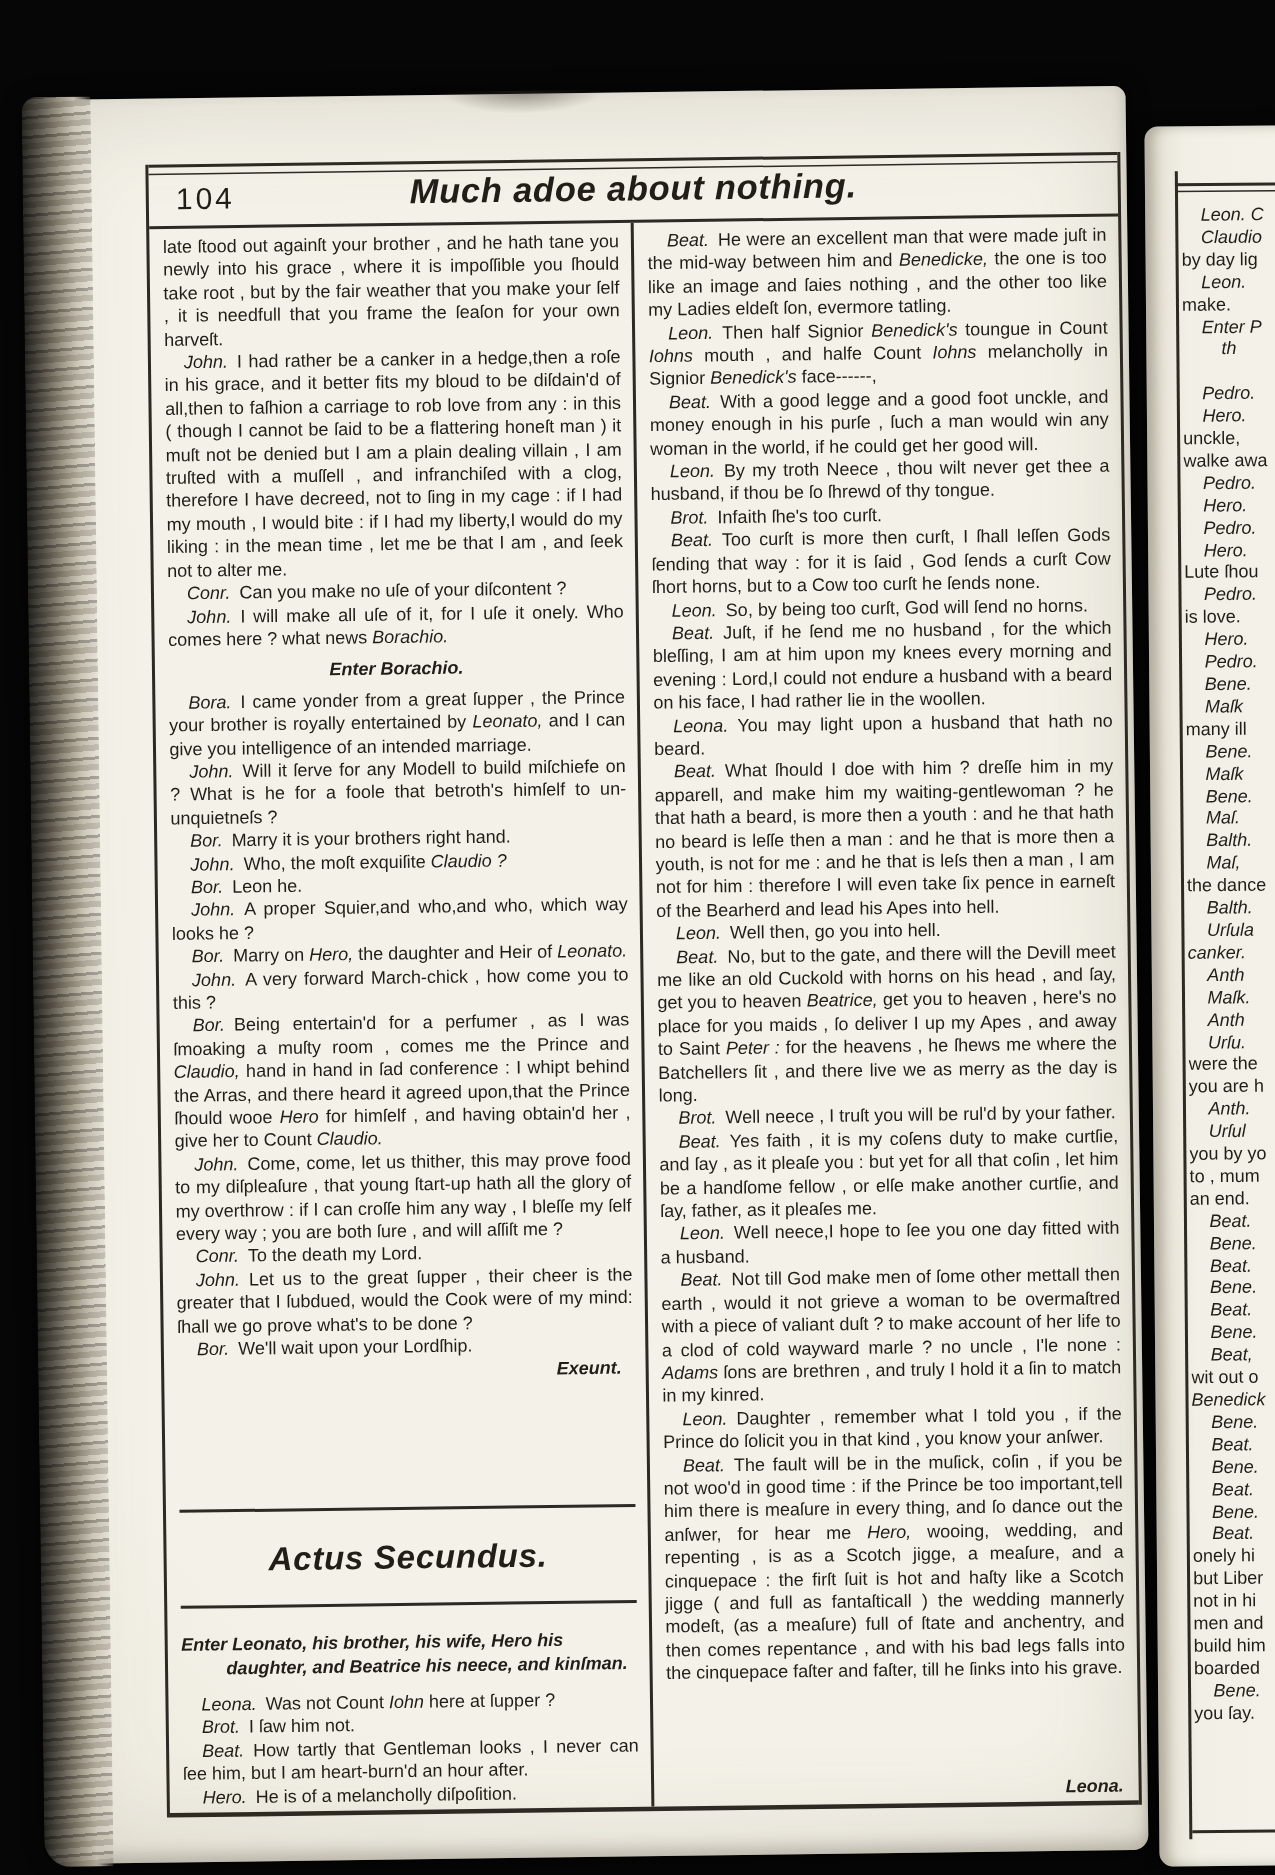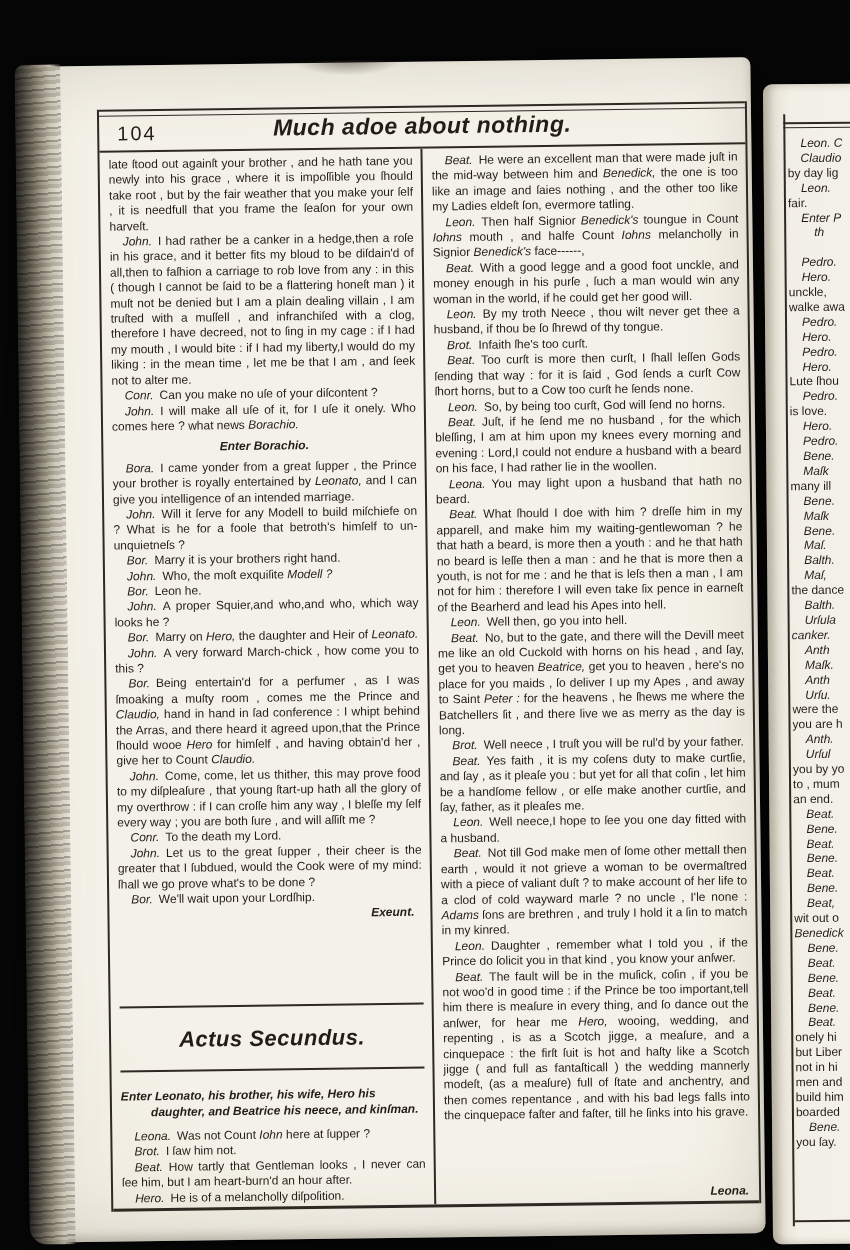--- a/index.html
+++ b/index.html
@@ -79,42 +79,42 @@
       <div class="cols">
         <div class="col col-l">
             <p class="blk-cont"><span class="rm">late ſtood out againſt your brother , and he hath tane you newly into his grace , where it is impoſſible you ſhould take root , but by the fair weather that you make your ſelf , it is needfull that you frame the ſeaſon for your own harveſt.</span></p>
             <p class="blk-para"><span class="it">John.</span><span class="rm"> I had rather be a canker in a hedge,then a roſe in his grace, and it better fits my bloud to be diſdain'd of all,then to faſhion a carriage to rob love from any : in this ( though I cannot be ſaid to be a flattering honeſt man ) it muſt not be denied but I am a plain dealing villain , I am truſted with a muſſell , and infranchiſed with a clog, therefore I have decreed, not to ſing in my cage : if I had my mouth , I would bite : if I had my liberty,I would do my liking : in the mean time , let me be that I am , and ſeek not to alter me.</span></p>
             <p class="blk-para"><span class="it">Conr.</span><span class="rm"> Can you make no uſe of your diſcontent ?</span></p>
             <p class="blk-para"><span class="it">John.</span><span class="rm"> I will make all uſe of it, for I uſe it onely. Who comes here ? what news </span><span class="it">Borachio.</span></p>
             <p class="blk-enter"><span class="rm">Enter Borachio.</span></p>
             <p class="blk-para"><span class="it">Bora.</span><span class="rm"> I came yonder from a great ſupper , the Prince your brother is royally entertained by </span><span class="it">Leonato,</span><span class="rm"> and I can give you intelligence of an intended marriage.</span></p>
             <p class="blk-para"><span class="it">John.</span><span class="rm"> Will it ſerve for any Modell to build miſchiefe on ? What is he for a foole that betroth's himſelf to un-unquietneſs ?</span></p>
             <p class="blk-para"><span class="it">Bor.</span><span class="rm"> Marry it is your brothers right hand.</span></p>
-            <p class="blk-para"><span class="it">John.</span><span class="rm"> Who, the moſt exquiſite </span><span class="it">Modell ?</span></p>
+            <p class="blk-para"><span class="it">John.</span><span class="rm"> Who, the moſt exquiſite </span><span class="it">Claudio ?</span></p>
             <p class="blk-para"><span class="it">Bor.</span><span class="rm"> Leon he.</span></p>
             <p class="blk-para"><span class="it">John.</span><span class="rm"> A proper Squier,and who,and who, which way looks he ?</span></p>
             <p class="blk-para"><span class="it">Bor.</span><span class="rm"> Marry on </span><span class="it">Hero,</span><span class="rm"> the daughter and Heir of </span><span class="it">Leonato.</span></p>
             <p class="blk-para"><span class="it">John.</span><span class="rm"> A very forward March-chick , how come you to this ?</span></p>
             <p class="blk-para"><span class="it">Bor.</span><span class="rm"> Being entertain'd for a perfumer , as I was ſmoaking a muſty room , comes me the Prince and </span><span class="it">Claudio,</span><span class="rm"> hand in hand in ſad conference : I whipt behind the Arras, and there heard it agreed upon,that the Prince ſhould wooe </span><span class="it">Hero</span><span class="rm"> for himſelf , and having obtain'd her , give her to Count </span><span class="it">Claudio.</span></p>
             <p class="blk-para"><span class="it">John.</span><span class="rm"> Come, come, let us thither, this may prove food to my diſpleaſure , that young ſtart-up hath all the glory of my overthrow : if I can croſſe him any way , I bleſſe my ſelf every way ; you are both ſure , and will aſſiſt me ?</span></p>
             <p class="blk-para"><span class="it">Conr.</span><span class="rm"> To the death my Lord.</span></p>
             <p class="blk-para"><span class="it">John.</span><span class="rm"> Let us to the great ſupper , their cheer is the greater that I ſubdued, would the Cook were of my mind: ſhall we go prove what's to be done ?</span></p>
             <p class="blk-para"><span class="it">Bor.</span><span class="rm"> We'll wait upon your Lordſhip.</span></p>
             <p class="blk-exit"><span class="rm">Exeunt.</span></p>
             <div class="h-rule"></div>
             <p class="blk-heading"><span class="rm">Actus Secundus.</span></p>
             <div class="h-rule"></div>
             <p class="blk-sd"><span class="rm">Enter Leonato, his brother, his wife, Hero his daughter, and Beatrice his neece, and kinſman.</span></p>
             <p class="blk-para"><span class="it">Leona.</span><span class="rm"> Was not Count </span><span class="it">Iohn</span><span class="rm"> here at ſupper ?</span></p>
             <p class="blk-para"><span class="it">Brot.</span><span class="rm"> I ſaw him not.</span></p>
             <p class="blk-para"><span class="it">Beat.</span><span class="rm"> How tartly that Gentleman looks ,  I never can ſee him, but I am heart-burn'd an hour after.</span></p>
             <p class="blk-para"><span class="it">Hero.</span><span class="rm"> He is of a melancholly diſpoſition.</span></p>
           </div>
         <div class="col col-r">
-            <p class="blk-para"><span class="it">Beat.</span><span class="rm"> He were an excellent man that were made juſt in the mid-way between him and </span><span class="it">Benedick,</span><span class="rm"> the one is too like an image and ſaies nothing , and the other too like my Ladies eldeſt ſon, evermore tatling.</span></p>
+            <p class="blk-para"><span class="it">Beat.</span><span class="rm"> He were an excellent man that were made juſt in the mid-way between him and </span><span class="it">Benedicke,</span><span class="rm"> the one is too like an image and ſaies nothing , and the other too like my Ladies eldeſt ſon, evermore tatling.</span></p>
             <p class="blk-para"><span class="it">Leon.</span><span class="rm"> Then half Signior </span><span class="it">Benedick's</span><span class="rm"> toungue in Count </span><span class="it">Iohns</span><span class="rm"> mouth , and halfe Count </span><span class="it">Iohns</span><span class="rm"> melancholly in Signior </span><span class="it">Benedick's</span><span class="rm"> face------,</span></p>
             <p class="blk-para"><span class="it">Beat.</span><span class="rm"> With a good legge and a good foot unckle, and money enough in his purſe , ſuch a man would win any woman in the world, if he could get her good will.</span></p>
             <p class="blk-para"><span class="it">Leon.</span><span class="rm"> By my troth Neece ,  thou wilt never get thee a husband, if thou be ſo ſhrewd of thy tongue.</span></p>
             <p class="blk-para"><span class="it">Brot.</span><span class="rm"> Infaith ſhe's too curſt.</span></p>
             <p class="blk-para"><span class="it">Beat.</span><span class="rm"> Too curſt is more then curſt, I ſhall leſſen Gods ſending that way : for it is ſaid , God ſends a curſt Cow ſhort horns, but to a Cow too curſt he ſends none.</span></p>
             <p class="blk-para"><span class="it">Leon.</span><span class="rm"> So, by being too curſt,  God will ſend no horns.</span></p>
             <p class="blk-para"><span class="it">Beat.</span><span class="rm"> Juſt, if he ſend me no husband , for the which bleſſing, I am at him upon my knees every morning and evening : Lord,I could not endure a husband with a beard on his face, I had rather lie in the woollen.</span></p>
             <p class="blk-para"><span class="it">Leona.</span><span class="rm"> You may light upon a husband that hath no beard.</span></p>
             <p class="blk-para"><span class="it">Beat.</span><span class="rm"> What ſhould I doe with him ? dreſſe him in my apparell, and make him my waiting-gentlewoman ? he that hath a beard, is more then a youth : and he that hath no beard is leſſe then a man : and he that is more then a youth, is not for me : and he that is leſs then a man , I am not for him :  therefore I will even take ſix pence in earneſt of the Bearherd and lead his Apes into hell.</span></p>
             <p class="blk-para"><span class="it">Leon.</span><span class="rm"> Well then, go you into hell.</span></p>
@@ -134,21 +134,21 @@
 
   <div class="next-page">
     <div class="np-vrule"></div>
     <div class="np-toprule"></div>
     <div class="np-toprule2"></div>
     <div class="sliver-lines">
         <p class="s-line ind1"><span class="it">Leon. C</span></p>
         <p class="s-line ind1"><span class="it">Claudio</span></p>
         <p class="s-line"><span class="rm">by day lig</span></p>
         <p class="s-line ind1"><span class="it">Leon.</span></p>
-        <p class="s-line"><span class="rm">fair.</span></p>
+        <p class="s-line"><span class="rm">make.</span></p>
         <p class="s-line ind1"><span class="it">Enter P</span></p>
         <p class="s-line ind2"><span class="it">th</span></p>
         <p class="s-line"></p>
         <p class="s-line ind1"><span class="it">Pedro.</span></p>
         <p class="s-line ind1"><span class="it">Hero.</span></p>
         <p class="s-line"><span class="rm">unckle,</span></p>
         <p class="s-line"><span class="rm">walke awa</span></p>
         <p class="s-line ind1"><span class="it">Pedro.</span></p>
         <p class="s-line ind1"><span class="it">Hero.</span></p>
         <p class="s-line ind1"><span class="it">Pedro.</span></p>

